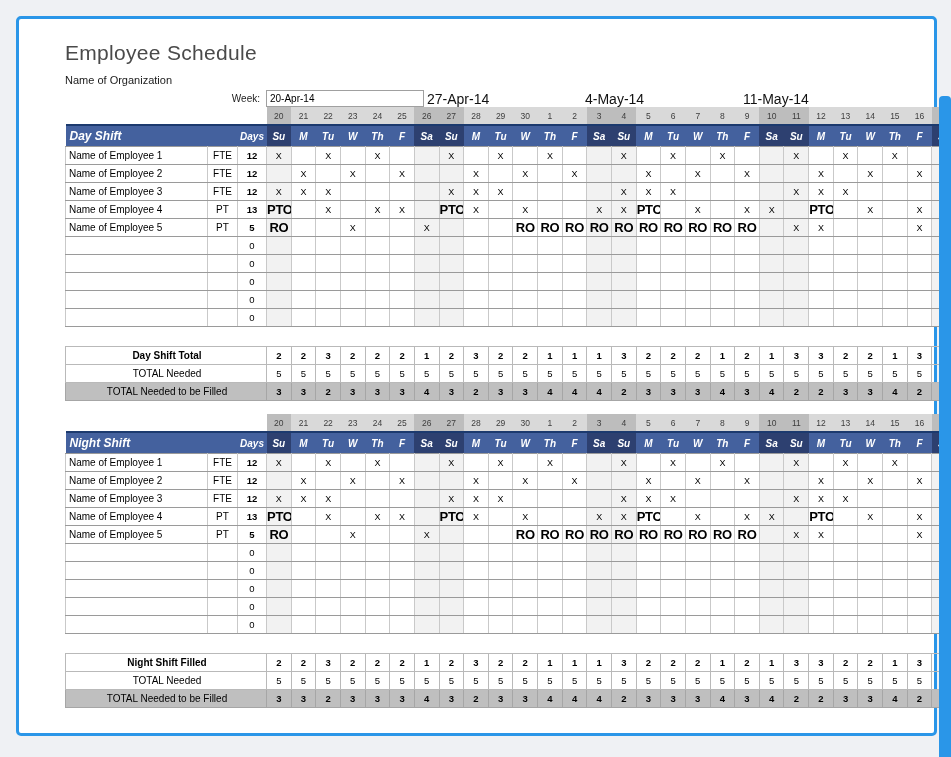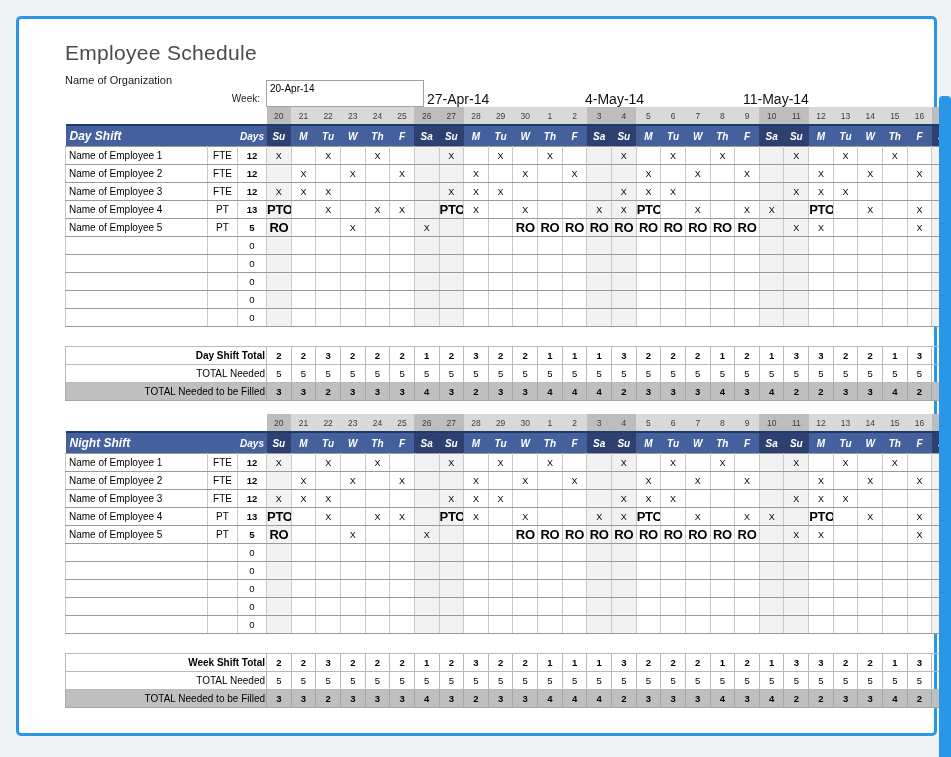--- a/index.html
+++ b/index.html
@@ -16,21 +16,21 @@
   .scroll-thumb{
     position:absolute;left:939px;top:96px;width:12px;height:661px;
     background:#2a96e8;border-radius:4px 4px 0 0;
   }
   .content{padding:22px 0 0 46px;}
   .title{font-size:21px;color:#4a4a4a;letter-spacing:.3px;}
   .subtitle{font-size:11px;color:#1a1a1a;margin-top:9px;}
   .week-row{display:flex;align-items:flex-end;margin-top:3px;height:18px;}
   .week-label{width:195px;padding-right:6px;text-align:right;font-size:10px;color:#222;line-height:16px;}
   .week-input{
-    box-sizing:border-box;width:158px;height:27px;border:1px solid #a0a0a0;
+    box-sizing:border-box;width:158px;height:17px;border:1px solid #a0a0a0;
     background:#fff;font-size:10px;line-height:15px;padding:0 3px;position:relative;z-index:1;
   }
   .week-date{box-sizing:border-box;width:158px;padding-left:3px;font-size:14px;color:#111;line-height:16px;}
 
   table.sched{border-collapse:collapse;table-layout:fixed;width:892px;}
   .m19{margin-top:19px;}
   .m13{margin-top:13px;}
 
   tr.dates-row td{height:15px;border:none;}
   td.spacer{background:transparent;}
@@ -50,21 +50,21 @@
   }
   td.name{font-size:10px;padding-left:3px;color:#000;}
   td.etype{text-align:center;font-size:10px;color:#000;}
   td.days{text-align:center;font-size:9.5px;color:#000;}
   td.days.b{font-weight:bold;}
   td.cell{text-align:center;font-size:9px;color:#000;padding:0;}
   td.cell.wkd{background:#f2f2f2;}
   td.cell.tag{font-size:13px;font-weight:bold;letter-spacing:-.3px;}
 
   table.totals td{height:15px;border:1px solid #b9b9b9;}
-  table.totals td.lbl{font-size:10px;padding-left:3px;color:#000;text-align:right;}
+  table.totals td.lbl{font-size:10px;padding-left:3px;color:#000;text-align:center;}
   table.totals td.num{text-align:center;font-size:9.5px;color:#000;}
   tr.r1 td{font-weight:bold;}
   tr.r3 td{background:#bfbfbf;border-color:#a6a6a6;}
   tr.r3 td.num{font-weight:bold;}
 </style>
 </head>
 <body>
 
 <div class="page">
   <div class="content">
@@ -987,21 +987,21 @@
         </tbody>
       </table>
     <table class="sched totals m19">
         <colgroup>
           <col style="width: 142px;">
           <col style="width: 30px;">
           <col style="width: 29px;">
         </colgroup>
         <tbody>
           <tr class="r1">
-            <td class="lbl" colspan="3">Week Shift Total</td>
+            <td class="lbl" colspan="3">Night Shift Filled</td>
             <td class="num">2</td>
             <td class="num">2</td>
             <td class="num">3</td>
             <td class="num">2</td>
             <td class="num">2</td>
             <td class="num">2</td>
             <td class="num">1</td>
             <td class="num">2</td>
             <td class="num">3</td>
             <td class="num">2</td>

